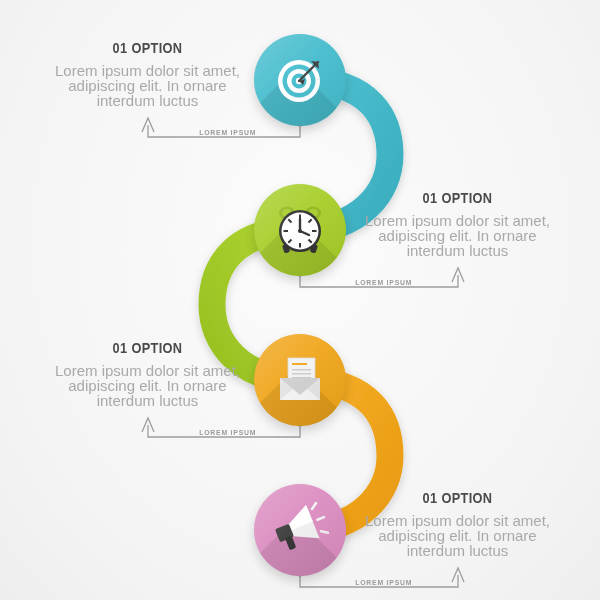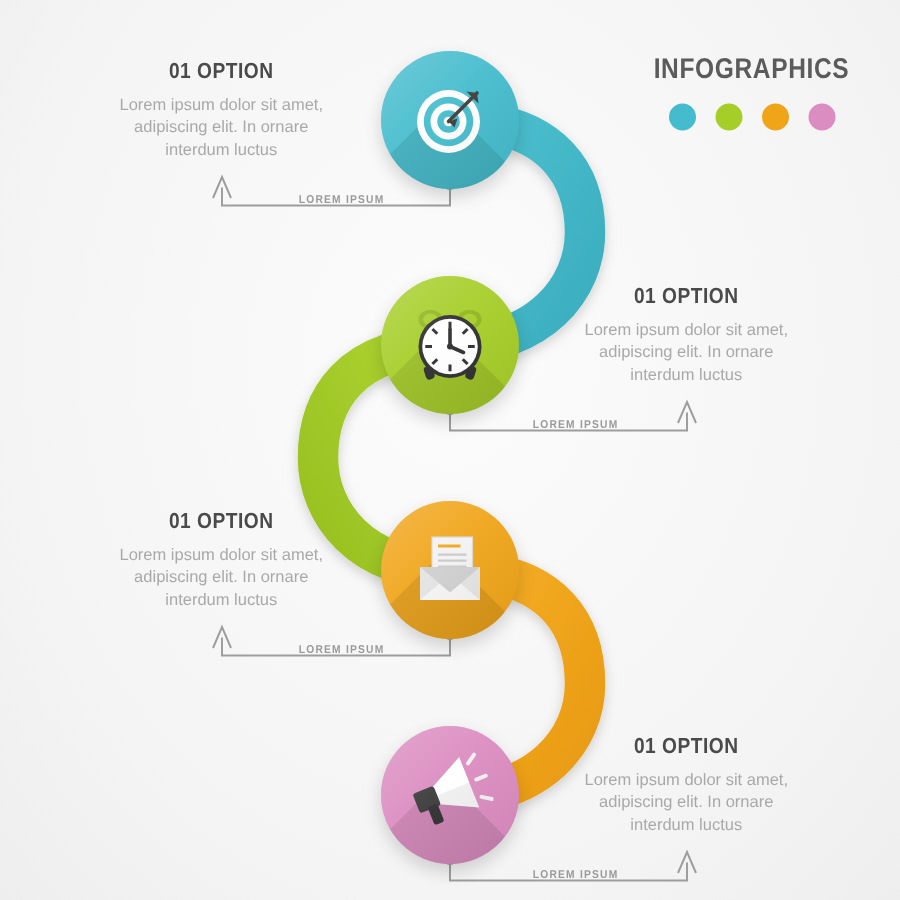--- a/index.html
+++ b/index.html
@@ -102,21 +102,21 @@
   .block .opt-title {
     font-size: 14.5px;
     font-weight: bold;
     color: #4a4a4a;
     letter-spacing: 0.4px;
     transform: scaleX(0.88);
     margin-bottom: 7px;
   }
   .block.right .opt-title { transform-origin: center; }
   .block .opt-body {
-    font-size: 11px;
+    font-size: 15px;
     line-height: 15px;
     color: #a9a9a9;
   }
   .block.left { text-align: center; }
   .block.right { text-align: center; }
   .conn-label {
     position: absolute;
     font-size: 7.6px;
     letter-spacing: 0.9px;
     color: #9a9a9a;
@@ -298,23 +298,14 @@
 
   <div class="block right" style="left:350px; top:490px;">
     <div class="opt-title">01 OPTION</div>
     <div class="opt-body">
       <div>Lorem ipsum dolor sit amet,</div>
       <div>adipiscing elit. In ornare</div>
       <div>interdum luctus</div>
     </div>
   </div>
 
-  <div class="header">
-    <div class="header-title">INFOGRAPHICS</div>
-    <div class="header-dots">
-      <div class="hdot" style="background: rgb(69, 188, 205);"></div>
-      <div class="hdot" style="background: rgb(166, 206, 40);"></div>
-      <div class="hdot" style="background: rgb(240, 165, 25);"></div>
-      <div class="hdot" style="background: rgb(219, 140, 192);"></div>
-    </div>
-  </div>
 
 </div>
 
 </body></html>

